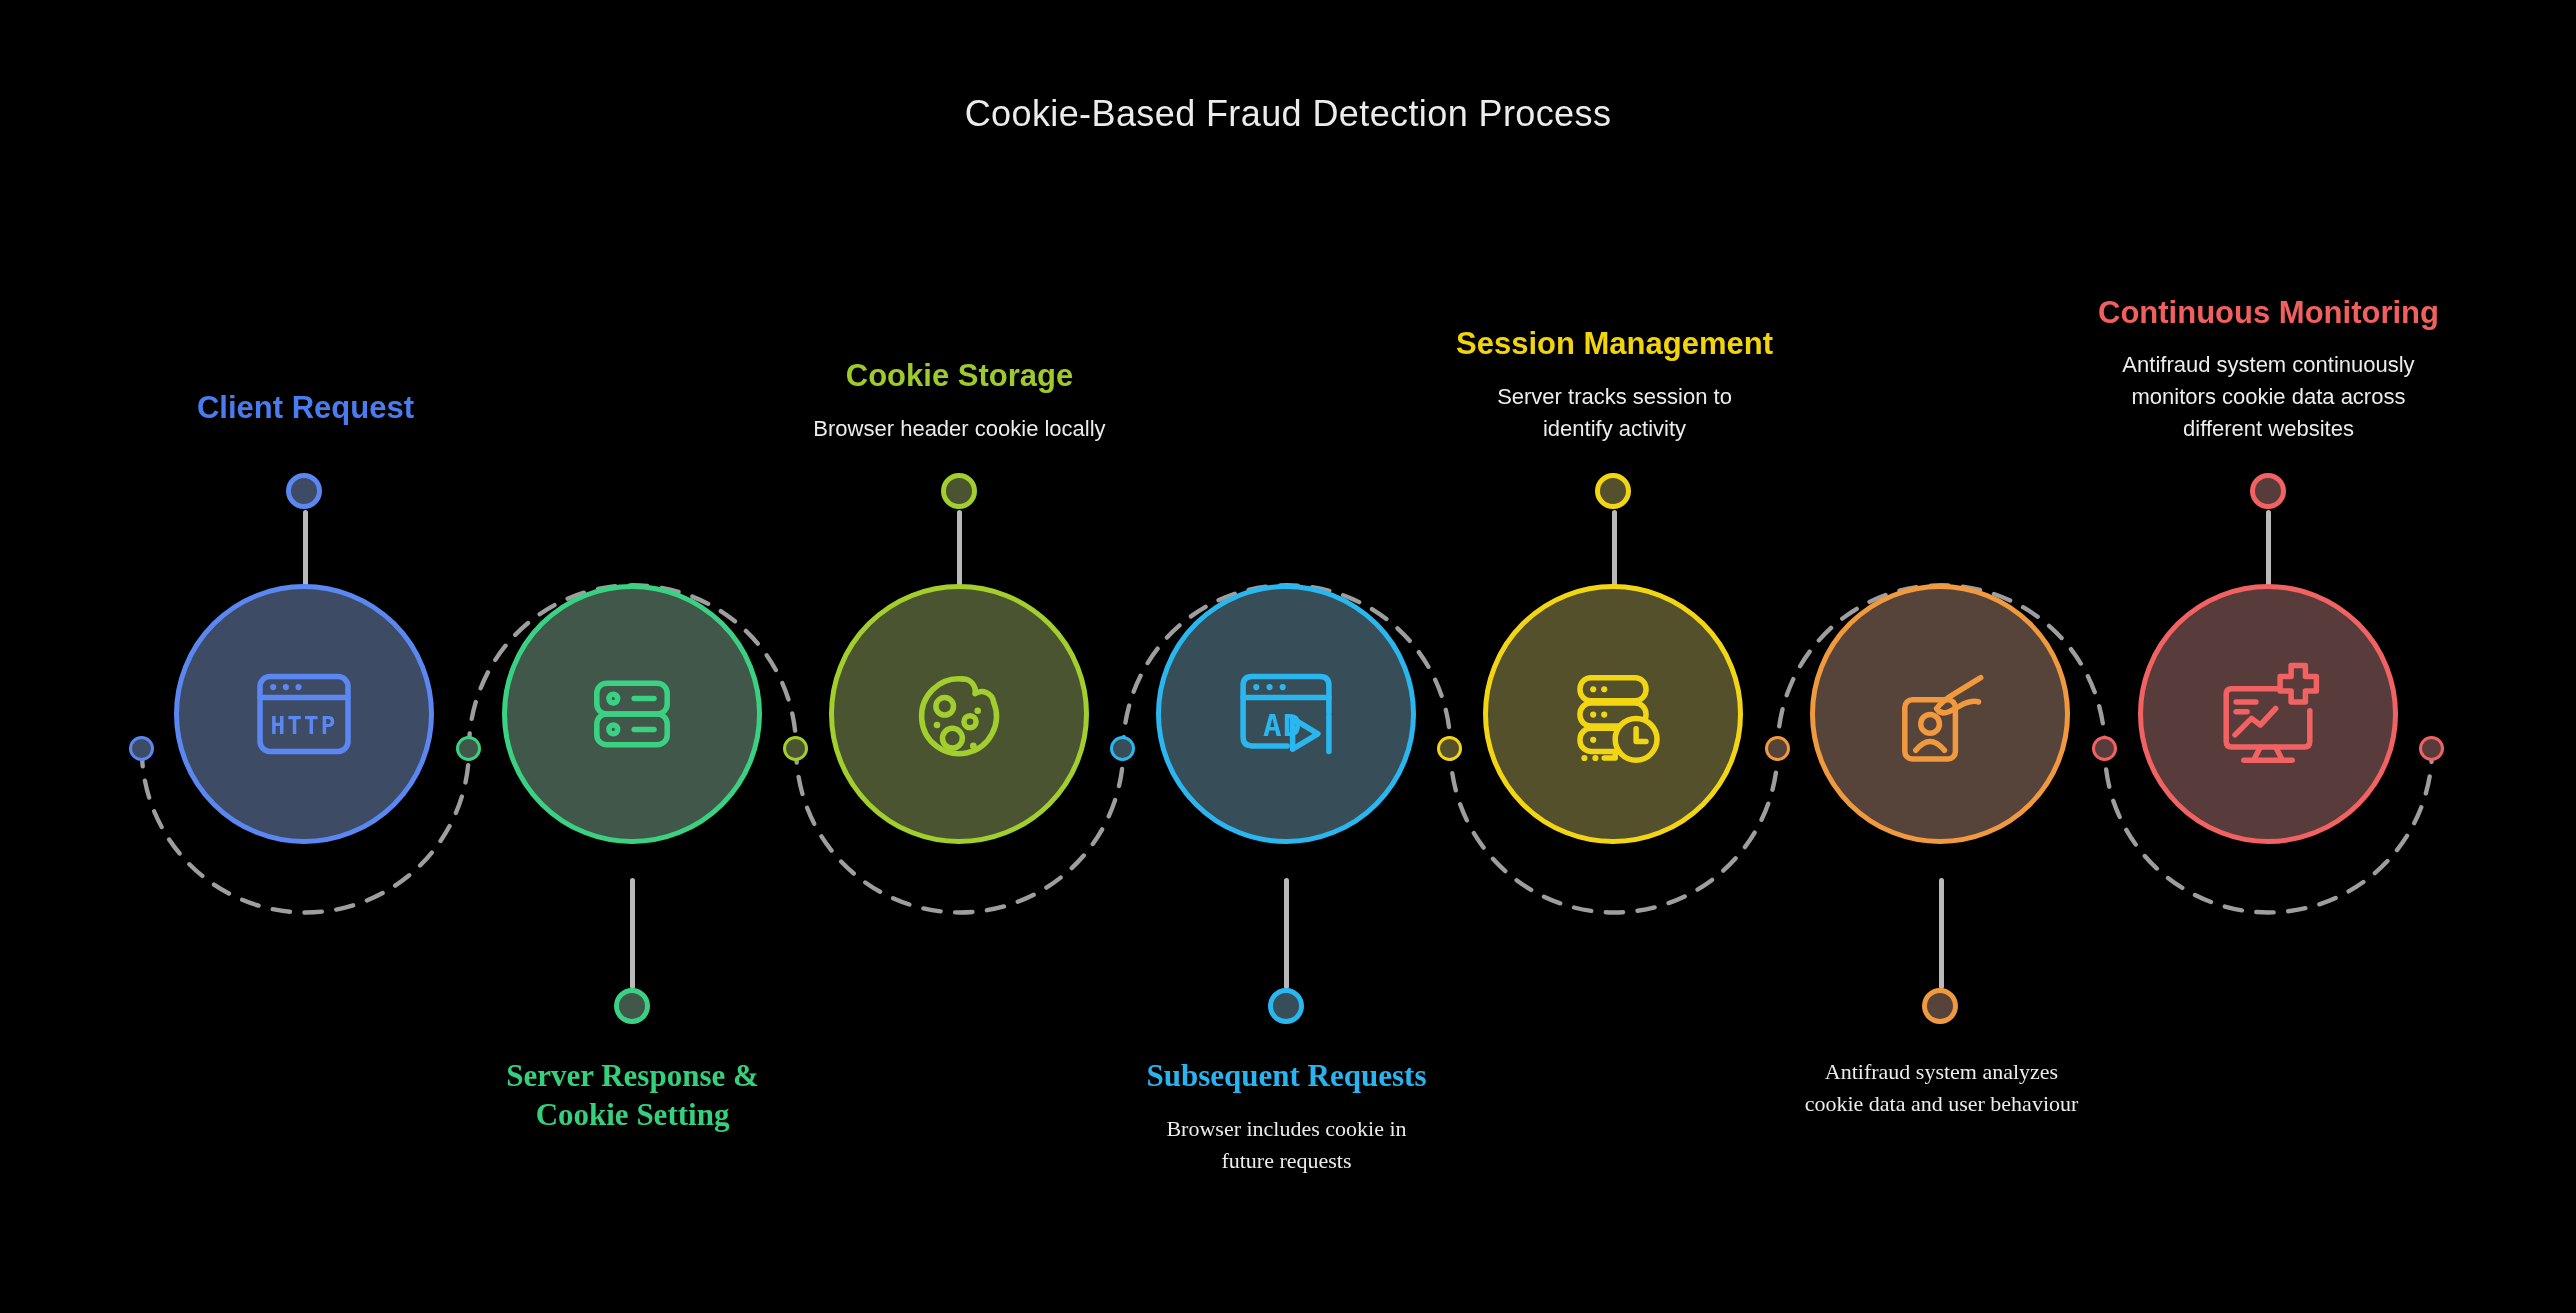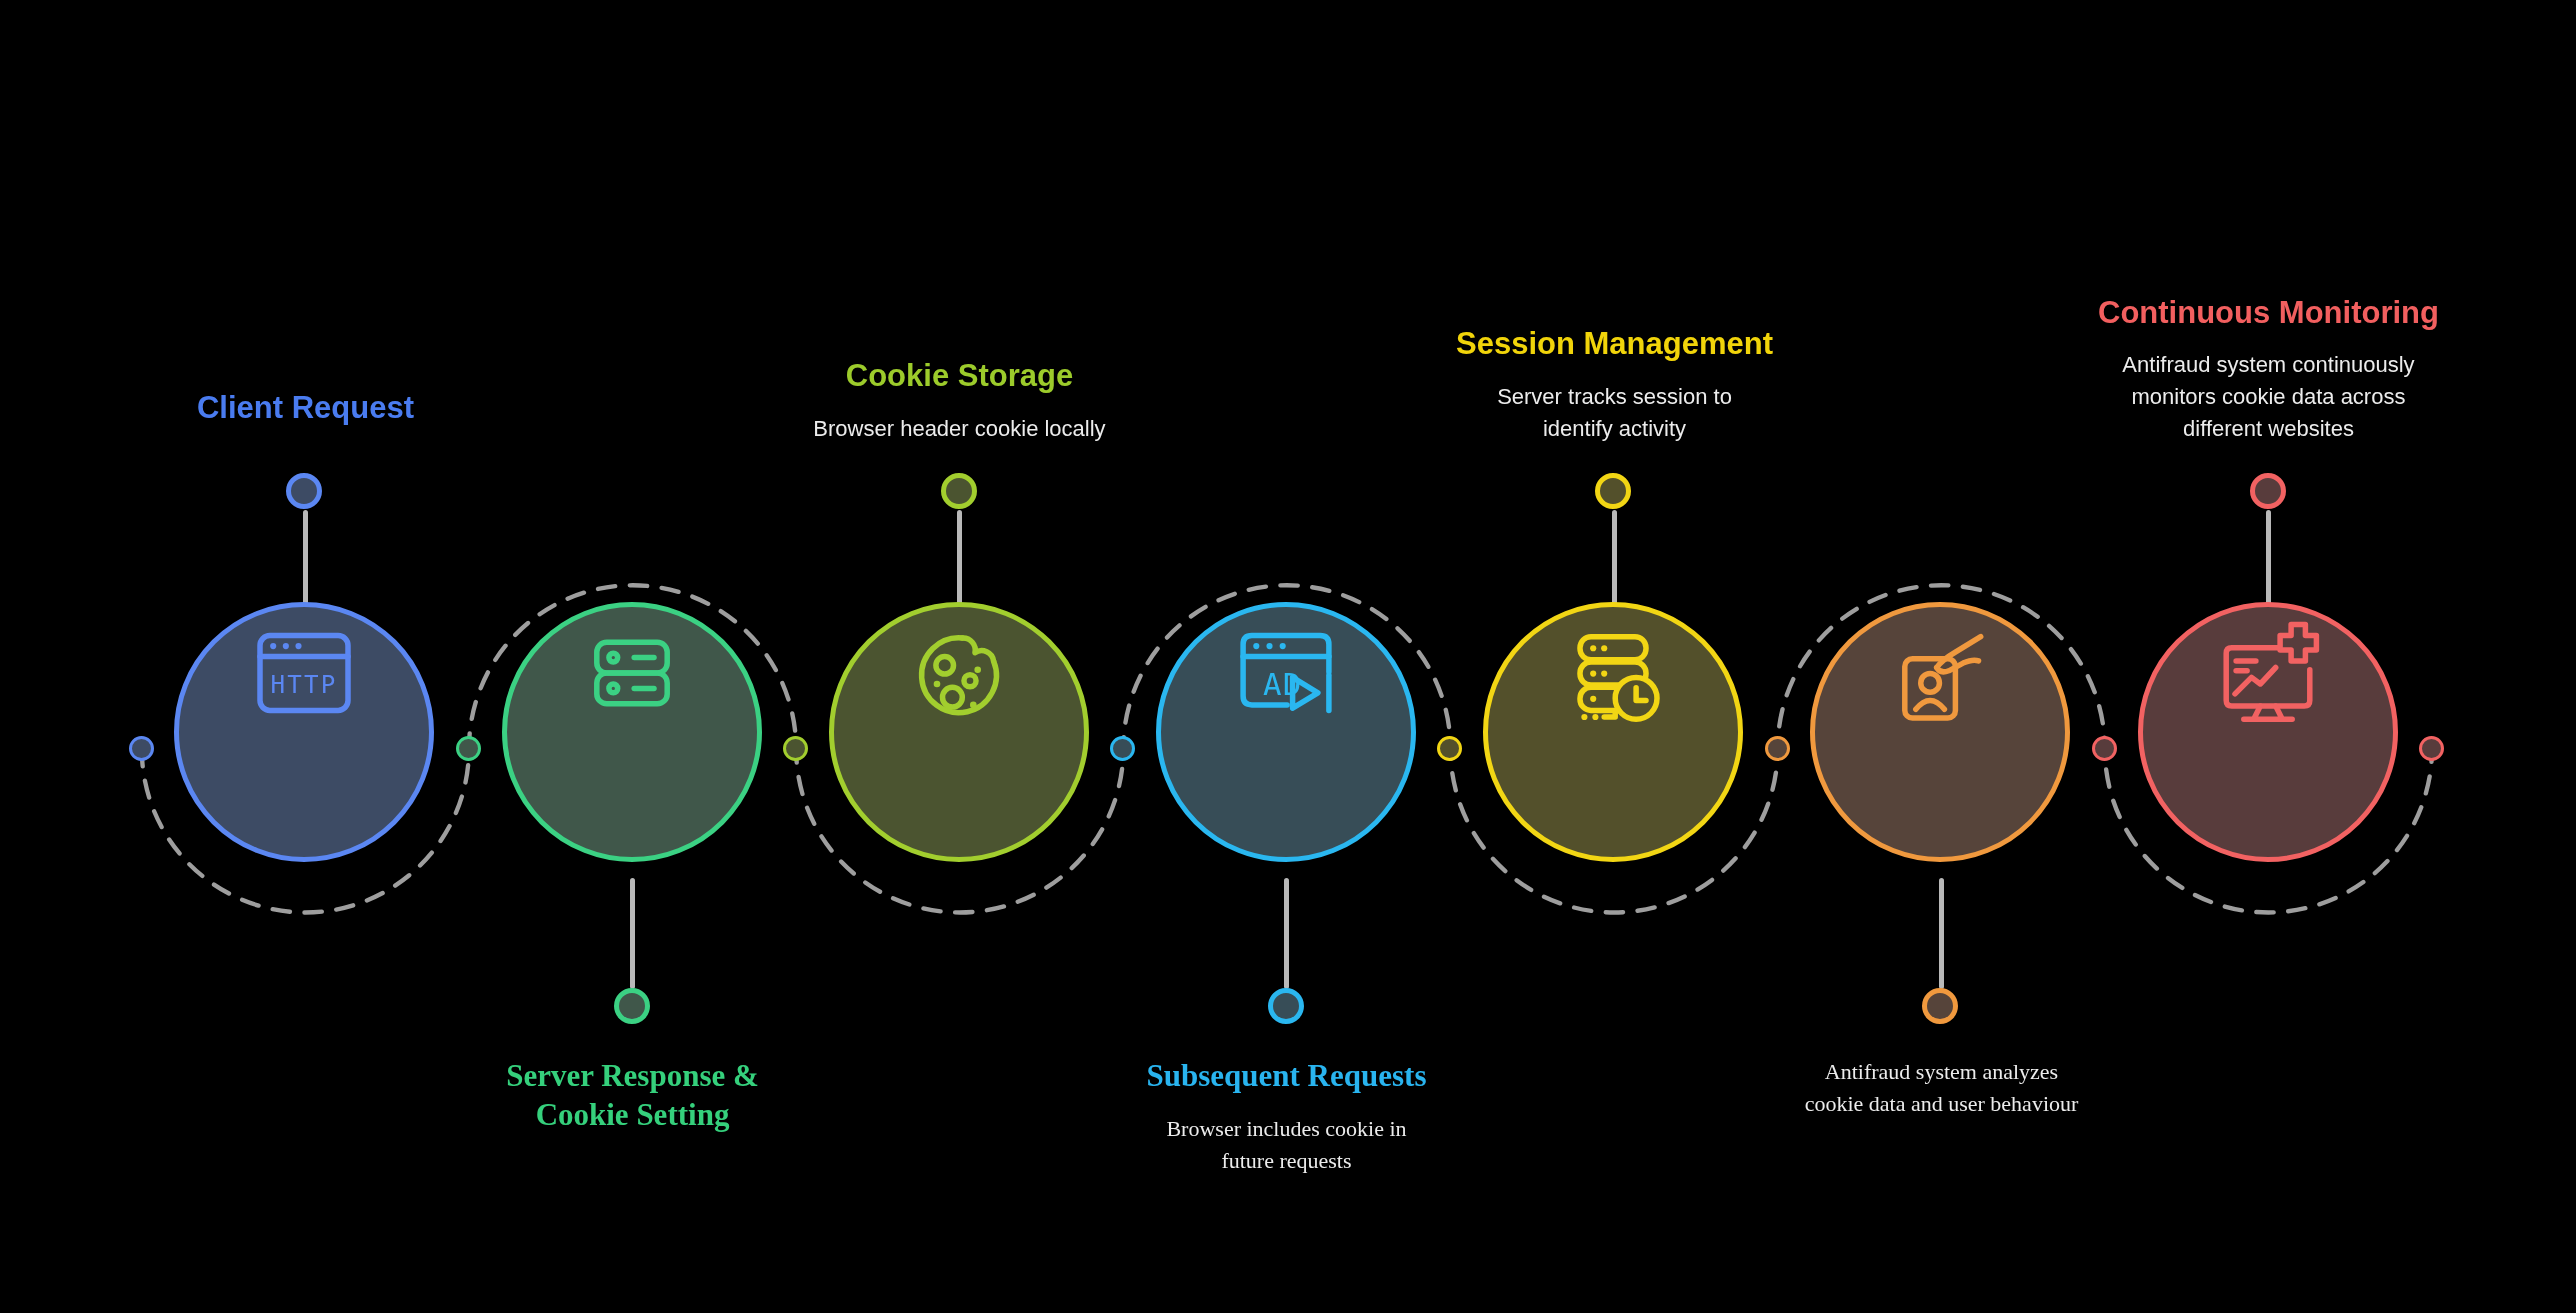--- a/index.html
+++ b/index.html
@@ -17,23 +17,23 @@
   
   .s1{--accent:#5b87f2;--title:#4a7cf0;--fill:#3d4b64;}
   .s2{--accent:#3bd183;--title:#35d07c;--fill:#40574a;}
   .s3{--accent:#a2ce2e;--title:#9ccb2b;--fill:#4b5430;}
   .s4{--accent:#2ab7f0;--title:#29b4ef;--fill:#374d57;}
   .s5{--accent:#f2d614;--title:#f1d40a;--fill:#53502b;}
   .s6{--accent:#f0993e;--title:#ee9340;--fill:#56443a;}
   .s7{--accent:#f26262;--title:#f25f5f;--fill:#583c3c;}
   
   .circle{
-    position:absolute;top:602px;width:250px;height:250px;border-radius:50%;
+    position:absolute;top:584px;width:250px;height:250px;border-radius:50%;
     border:5.8px solid var(--accent);background:var(--fill);
-    display:flex;justify-content:center;z-index:2;
+    display:flex;align-items:center;justify-content:center;z-index:2;font-weight:bold;
   }
   .circle svg{width:132px;height:132px;color:var(--accent);}
   .icon-stroke{fill:none;stroke:currentColor;stroke-width:5;stroke-linecap:round;stroke-linejoin:round;}
   .icon-fill{fill:currentColor;stroke:none;}
   .icon-bgfill{fill:var(--fill);stroke:currentColor;stroke-width:5;stroke-linecap:round;stroke-linejoin:round;}
   .icon-text{fill:currentColor;stroke:none;font-family:"DejaVu Sans Mono", monospace;}
   .stem{position:absolute;width:5.1px;background:#b9b9b9;border-radius:2.9px;z-index:1;}
   .above .stem{top:510px;height:110px;}
   .below .stem{top:878px;height:111px;}
   .pin{
@@ -60,20 +60,21 @@
   .step-desc{
     margin:0;font-size:22px;line-height:1.45;color:#ececec;
     text-align:center;white-space:pre-line;
   }
 </style>
 </head>
 <body>
 
 <div id="canvas">
 
+  <h1 id="diagram-title">Cookie-Based Fraud Detection Process</h1>
 
   <svg class="serpentine" viewBox="0 0 3543 1807">
     <path d="M195 1030 A225 225 0 0 0 645 1030 A225 225 0 0 1 1095 1030 A225 225 0 0 0 1545 1030 A225 225 0 0 1 1995 1030 A225 225 0 0 0 2445 1030 A225 225 0 0 1 2895 1030 A225 225 0 0 0 3345 1030" fill="none" stroke="#9e9e9e" stroke-width="6" stroke-linecap="round" stroke-dasharray="24 20"></path>
   </svg>
 
   <div class="step above s1">
     <div class="label" style="left:102px;">
       <h2 class="step-title">Client Request</h2>
     </div>
     <div class="pin" style="left:286px;"></div>

